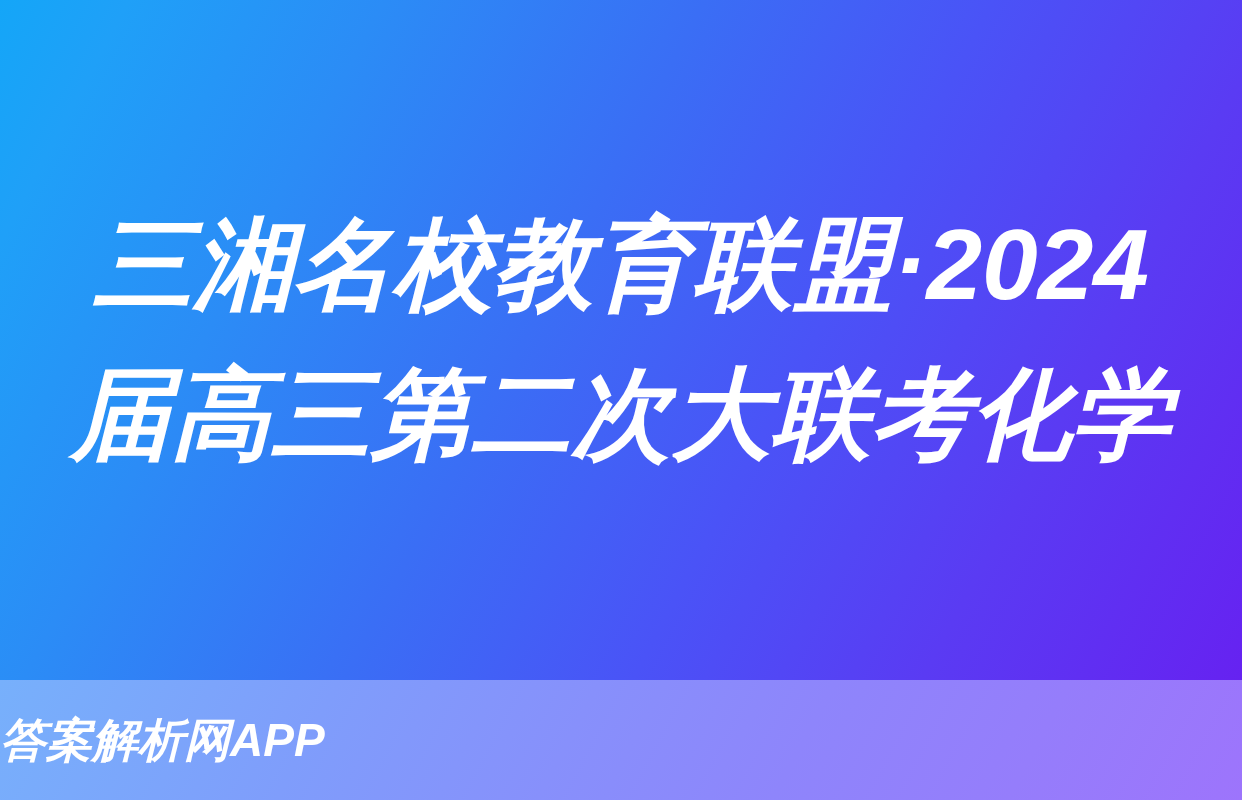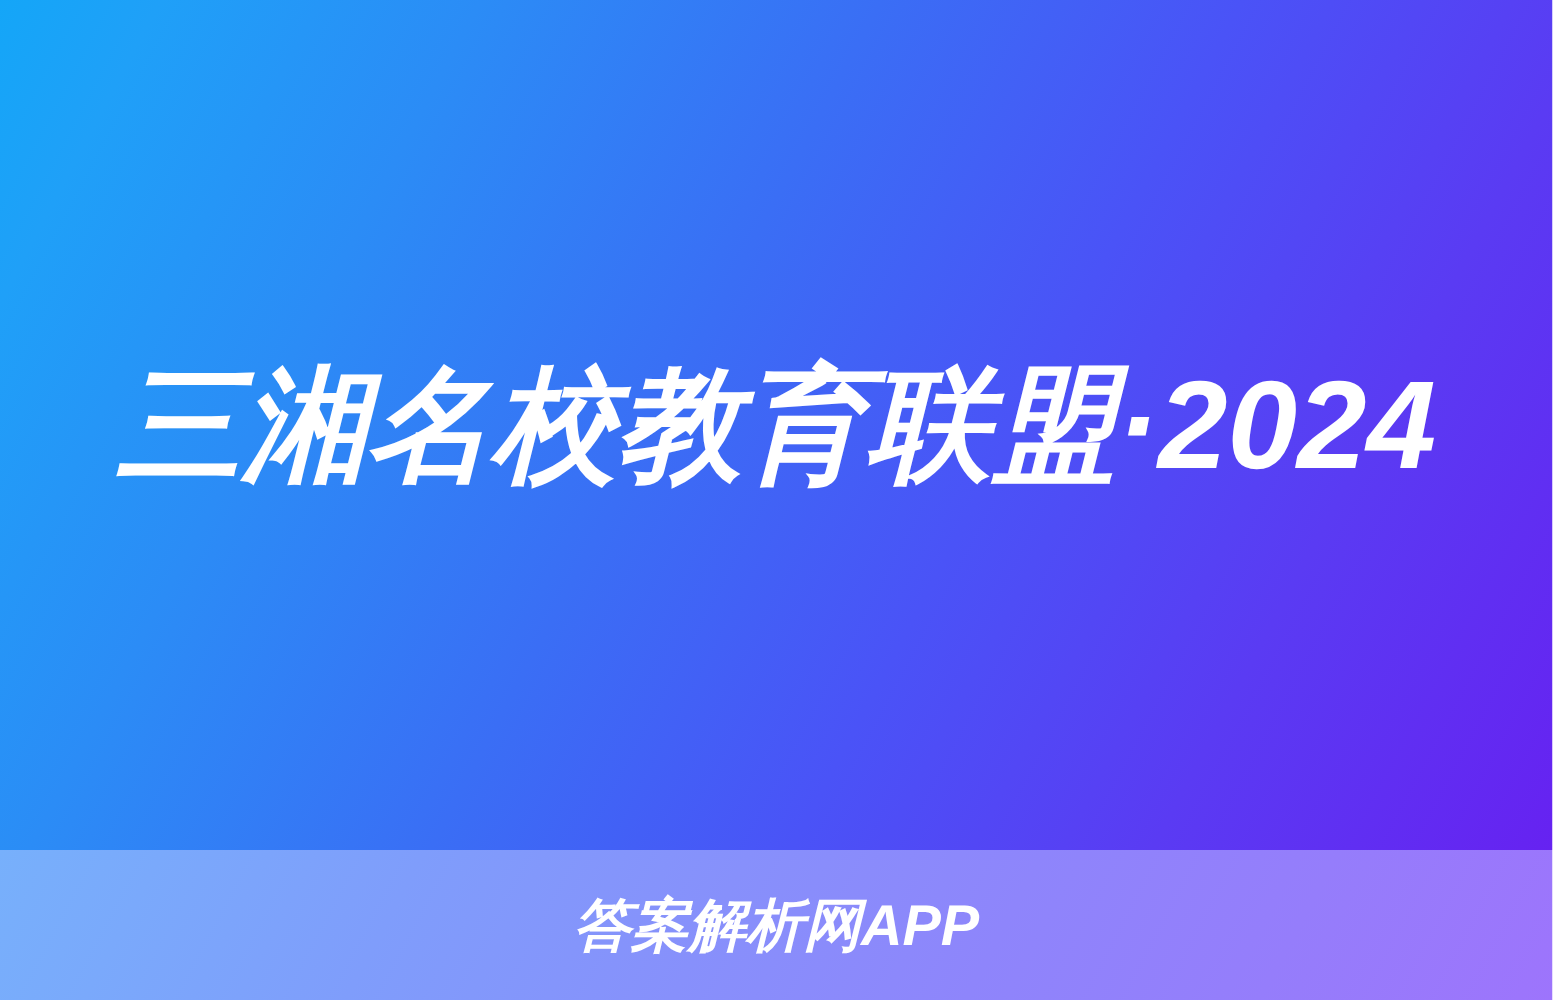--- a/index.html
+++ b/index.html
@@ -71,21 +71,21 @@
     background: linear-gradient(118deg,
         #77b0fb 0%,
         #7aa9fb 10%,
         #7f9dfb 26%,
         #8790fb 46%,
         #8e85fb 64%,
         #957dfb 82%,
         #9d74fc 100%);
     display: flex;
     align-items: center;
-    justify-content: center;
+    justify-content: flex-start;
   }
 
   .watermark-text {
     color: #ffffff;
     font-family: "Liberation Sans", "DejaVu Sans", sans-serif;
     font-weight: 700;
     font-style: italic;
     font-size: 46px;
     line-height: 46px;
     letter-spacing: 0px;
@@ -94,20 +94,21 @@
   }
 </style>
 </head>
 <body>
 
 <div class="poster">
 
   <div class="hero">
     <div class="title-block">
       <span class="title-line">三湘名校教育联盟·2024</span>
+      <span class="title-line">届高三第二次大联考化学</span>
     </div>
   </div>
 
   <div class="watermark-bar">
     <span class="watermark-text">答案解析网APP</span>
   </div>
 
 </div>
 
 </body></html>

